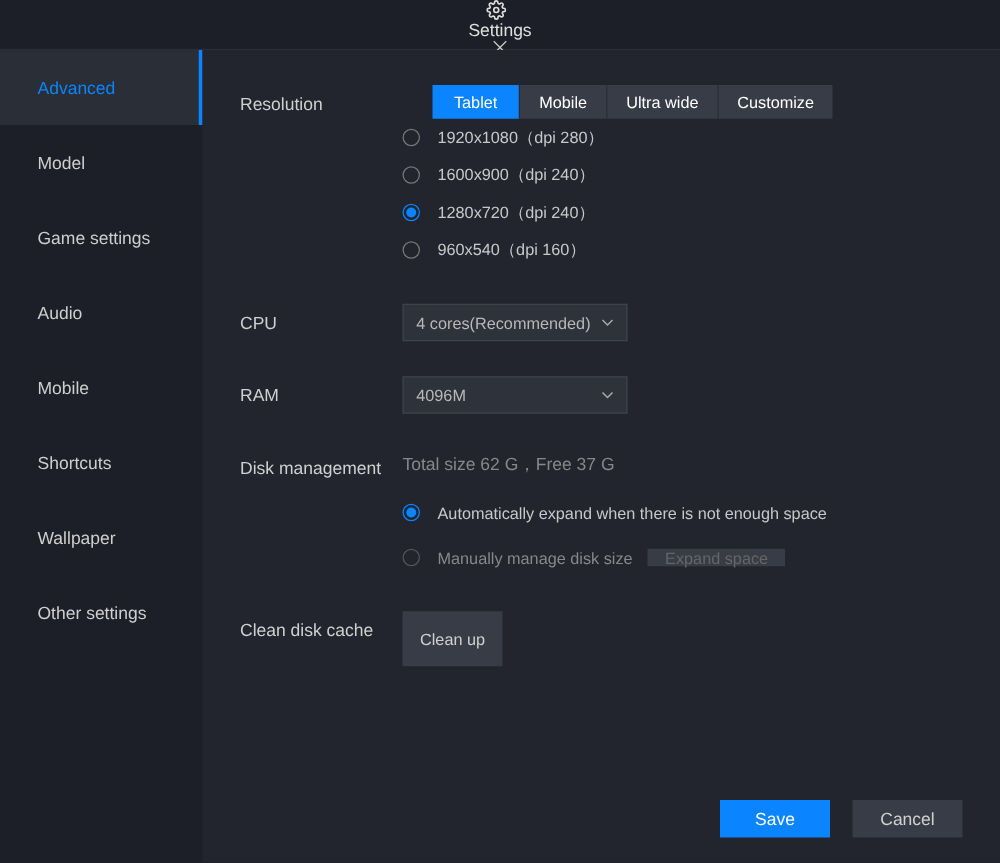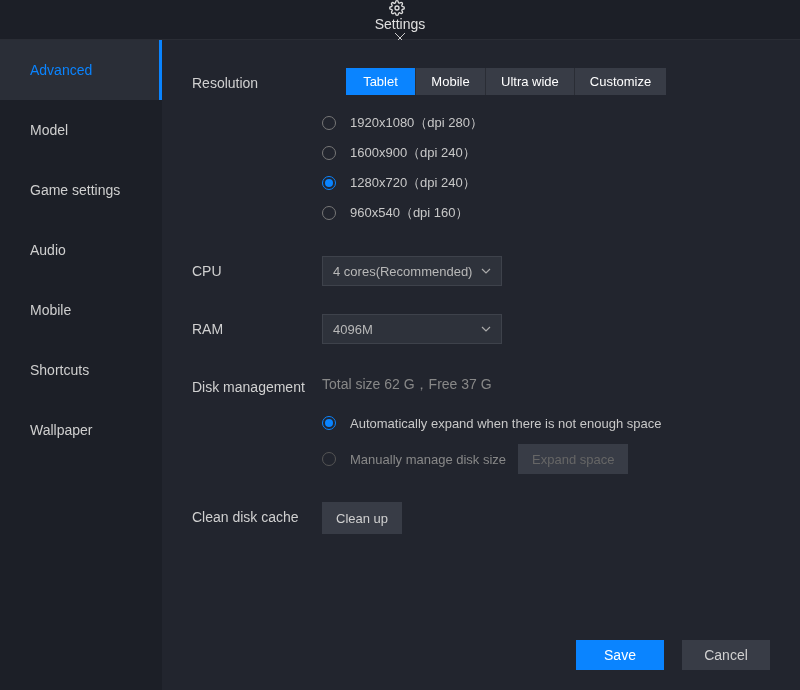--- a/index.html
+++ b/index.html
@@ -94,21 +94,21 @@
       color: #ffffff;
       background: #383c46;
       cursor: pointer;
       border-right: 1px solid #2a2d35;
       min-width: 70px;
       text-align: center;
     }
     .tab:last-child { border-right: none; }
     .tab.active { background: #0a84ff; color: #fff; }
 
-    .radio-list { margin-top: 13px; }
+    .radio-list { margin-top: 0; }
     .radio-row {
       display: flex;
       align-items: center;
       height: 30px;
       cursor: pointer;
     }
     .radio {
       width: 14px;
       height: 14px;
       border: 1px solid #777;
@@ -152,30 +152,30 @@
       font-size: 14px;
       color: #888;
       margin-bottom: 14px;
       padding-top: 4px;
     }
 
     .btn {
       background: #383c46;
       color: #d0d0d0;
       border: none;
-      height: 32px;
+      height: 44px;
       padding: 0 14px;
       font-size: 13px;
       cursor: pointer;
     }
     .btn.disabled {
       color: #666;
       cursor: default;
     }
-    .btn.small { height: 30px; }
+    .btn.small { height: 14px; }
 
     .inline-btn { margin-left: 12px; }
 
     .footer {
       height: 40px;
       display: flex;
       justify-content: flex-end;
       align-items: center;
       padding: 0 30px 30px 0;
       gap: 18px;
@@ -213,20 +213,21 @@
 
 <div class="body">
   <div class="sidebar" id="sidebar">
       <div class="sidebar-item active">Advanced</div>
       <div class="sidebar-item">Model</div>
       <div class="sidebar-item">Game settings</div>
       <div class="sidebar-item">Audio</div>
       <div class="sidebar-item">Mobile</div>
       <div class="sidebar-item">Shortcuts</div>
       <div class="sidebar-item">Wallpaper</div>
+      <div class="sidebar-item">Other settings</div>
     </div>
 
   <div class="main">
 
     <div class="section">
       <div class="section-label">Resolution</div>
       <div class="section-body">
         <div class="tab-row" id="res-tabs">
             <div class="tab active">Tablet</div>
             <div class="tab">Mobile</div>

